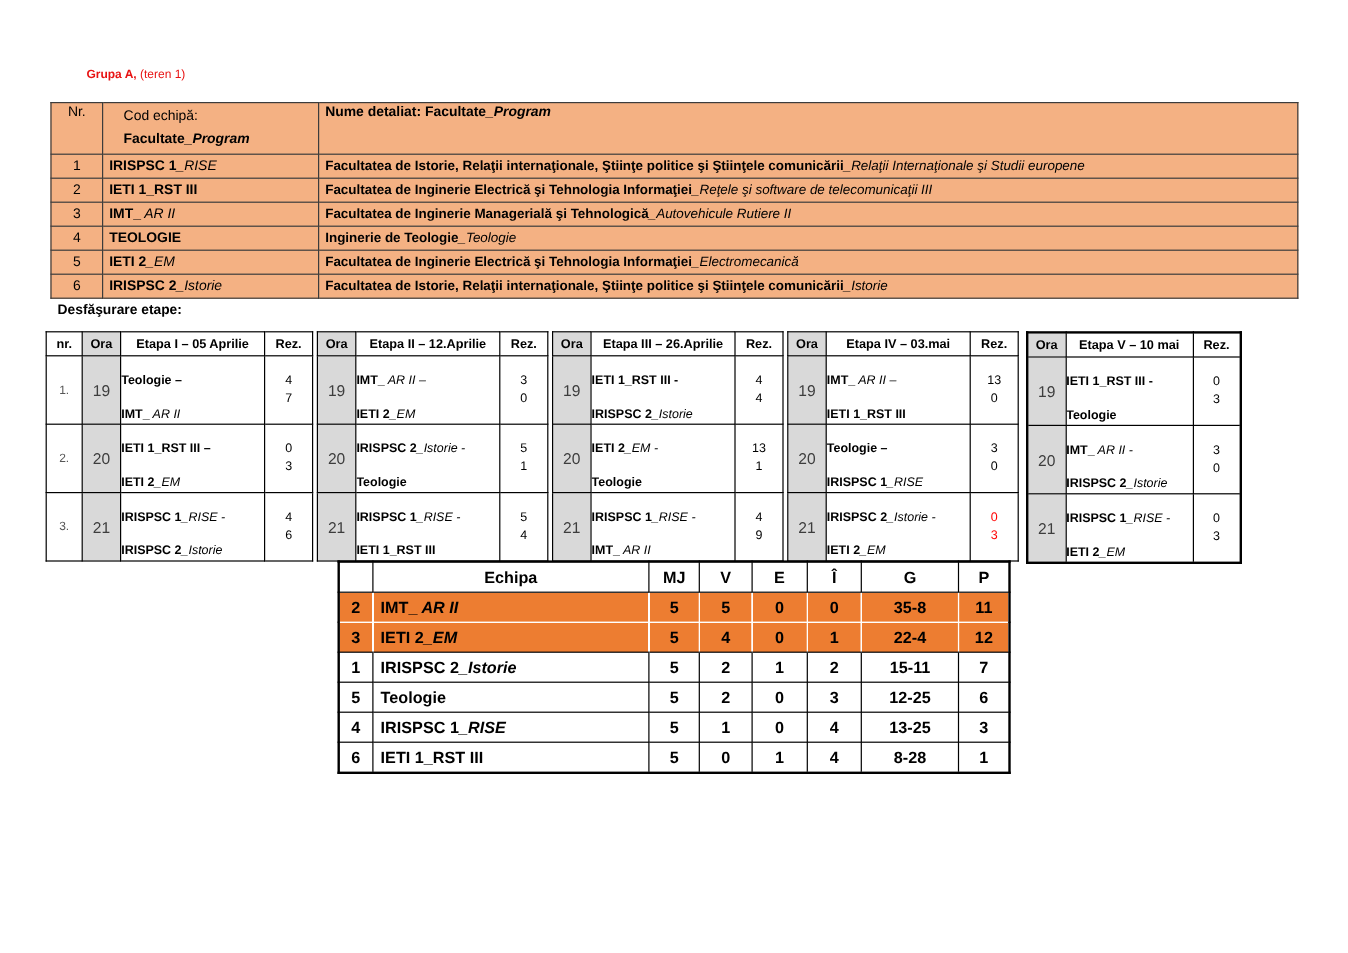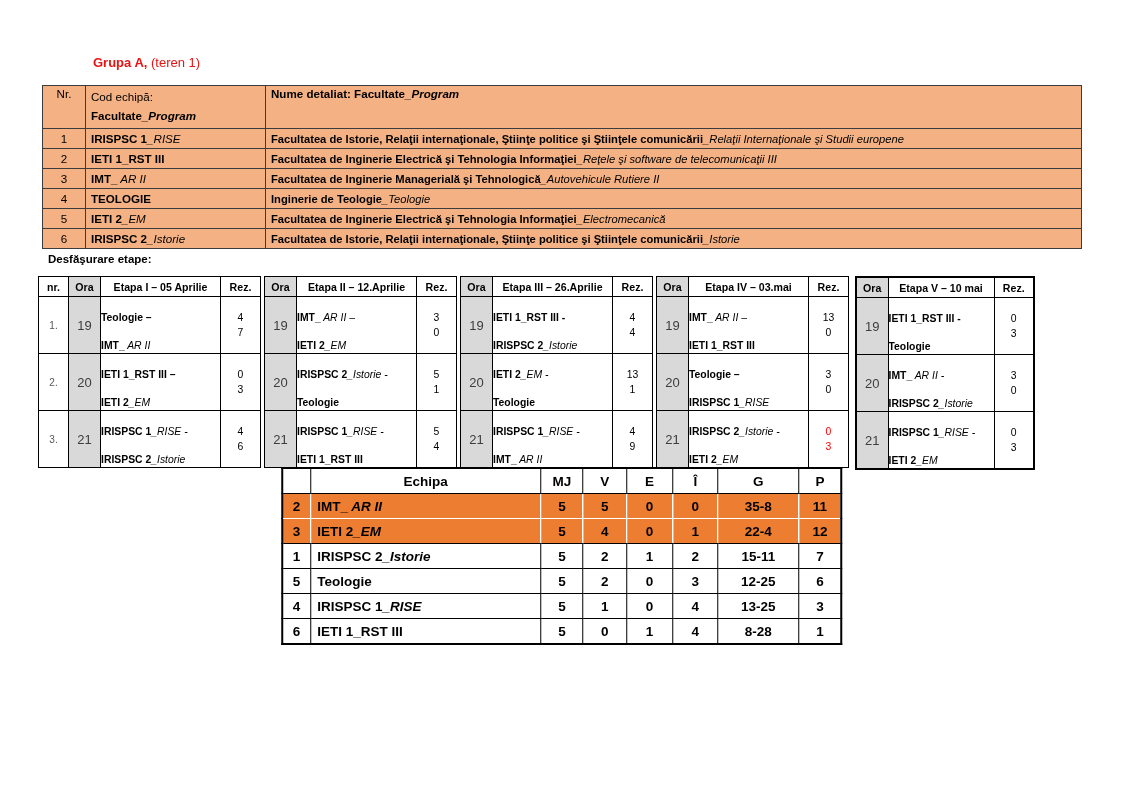--- a/index.html
+++ b/index.html
@@ -4,21 +4,21 @@
 <style>
   html,body{margin:0;padding:0;}
   body{
     width:1123px;height:794px;background:#ffffff;overflow:hidden;
     font-family:"Liberation Sans", sans-serif;color:#000;
     -webkit-font-smoothing:antialiased;
   }
   .page{position:relative;width:1123px;height:794px;background:#fff;}
 
   
-  .doc-title{position:absolute;left:93px;top:54px;font-size:13px;line-height:17px;}
+  .doc-title{position:absolute;left:72px;top:54px;font-size:10px;line-height:17px;}
   .doc-title .t-bold{font-weight:bold;}
 
   
   .s-b{font-weight:bold;font-style:normal;}
   .s-i{font-weight:normal;font-style:italic;}
   .s-bi{font-weight:bold;font-style:italic;}
   .s-r{font-weight:bold;font-style:normal;}
 
   
   table.teams{
@@ -27,21 +27,21 @@
     background:var(--salmon);
   }
   table.teams td, table.teams th{
     border:1px solid #3c3c3c;padding:1px 5px;overflow:hidden;white-space:nowrap;
   }
   table.teams th{font-weight:normal;text-align:left;vertical-align:top;font-size:11.6px;height:40px;}
   table.teams th.c-nr{text-align:center;}
   table.teams td{font-size:11.6px;height:17px;vertical-align:middle;}
   table.teams td.c-nr{text-align:center;font-weight:normal;}
   table.teams td.c-name{font-size:11.2px;}
-  .hdr-line{line-height:19px;}
+  .hdr-line{line-height:19px;margin-left:12px;}
 
   
   .stages-label{position:absolute;left:48px;top:253px;font-size:11.5px;font-weight:bold;}
   .stages-row{position:absolute;left:38px;top:276px;display:flex;align-items:flex-start;gap:3px;}
   table.stage{border-collapse:collapse;table-layout:fixed;border:1.5px solid #000;background:#fff;}
   table.stage.thick{border:2.5px solid #000;}
   table.stage.gap-before{margin-left:3px;}
   table.stage td, table.stage th{border:1px solid #000;padding:0;overflow:hidden;}
   table.stage th{height:19px;font-size:10.6px;font-weight:bold;text-align:center;vertical-align:middle;}
   table.stage .ora{background:var(--gray);}

